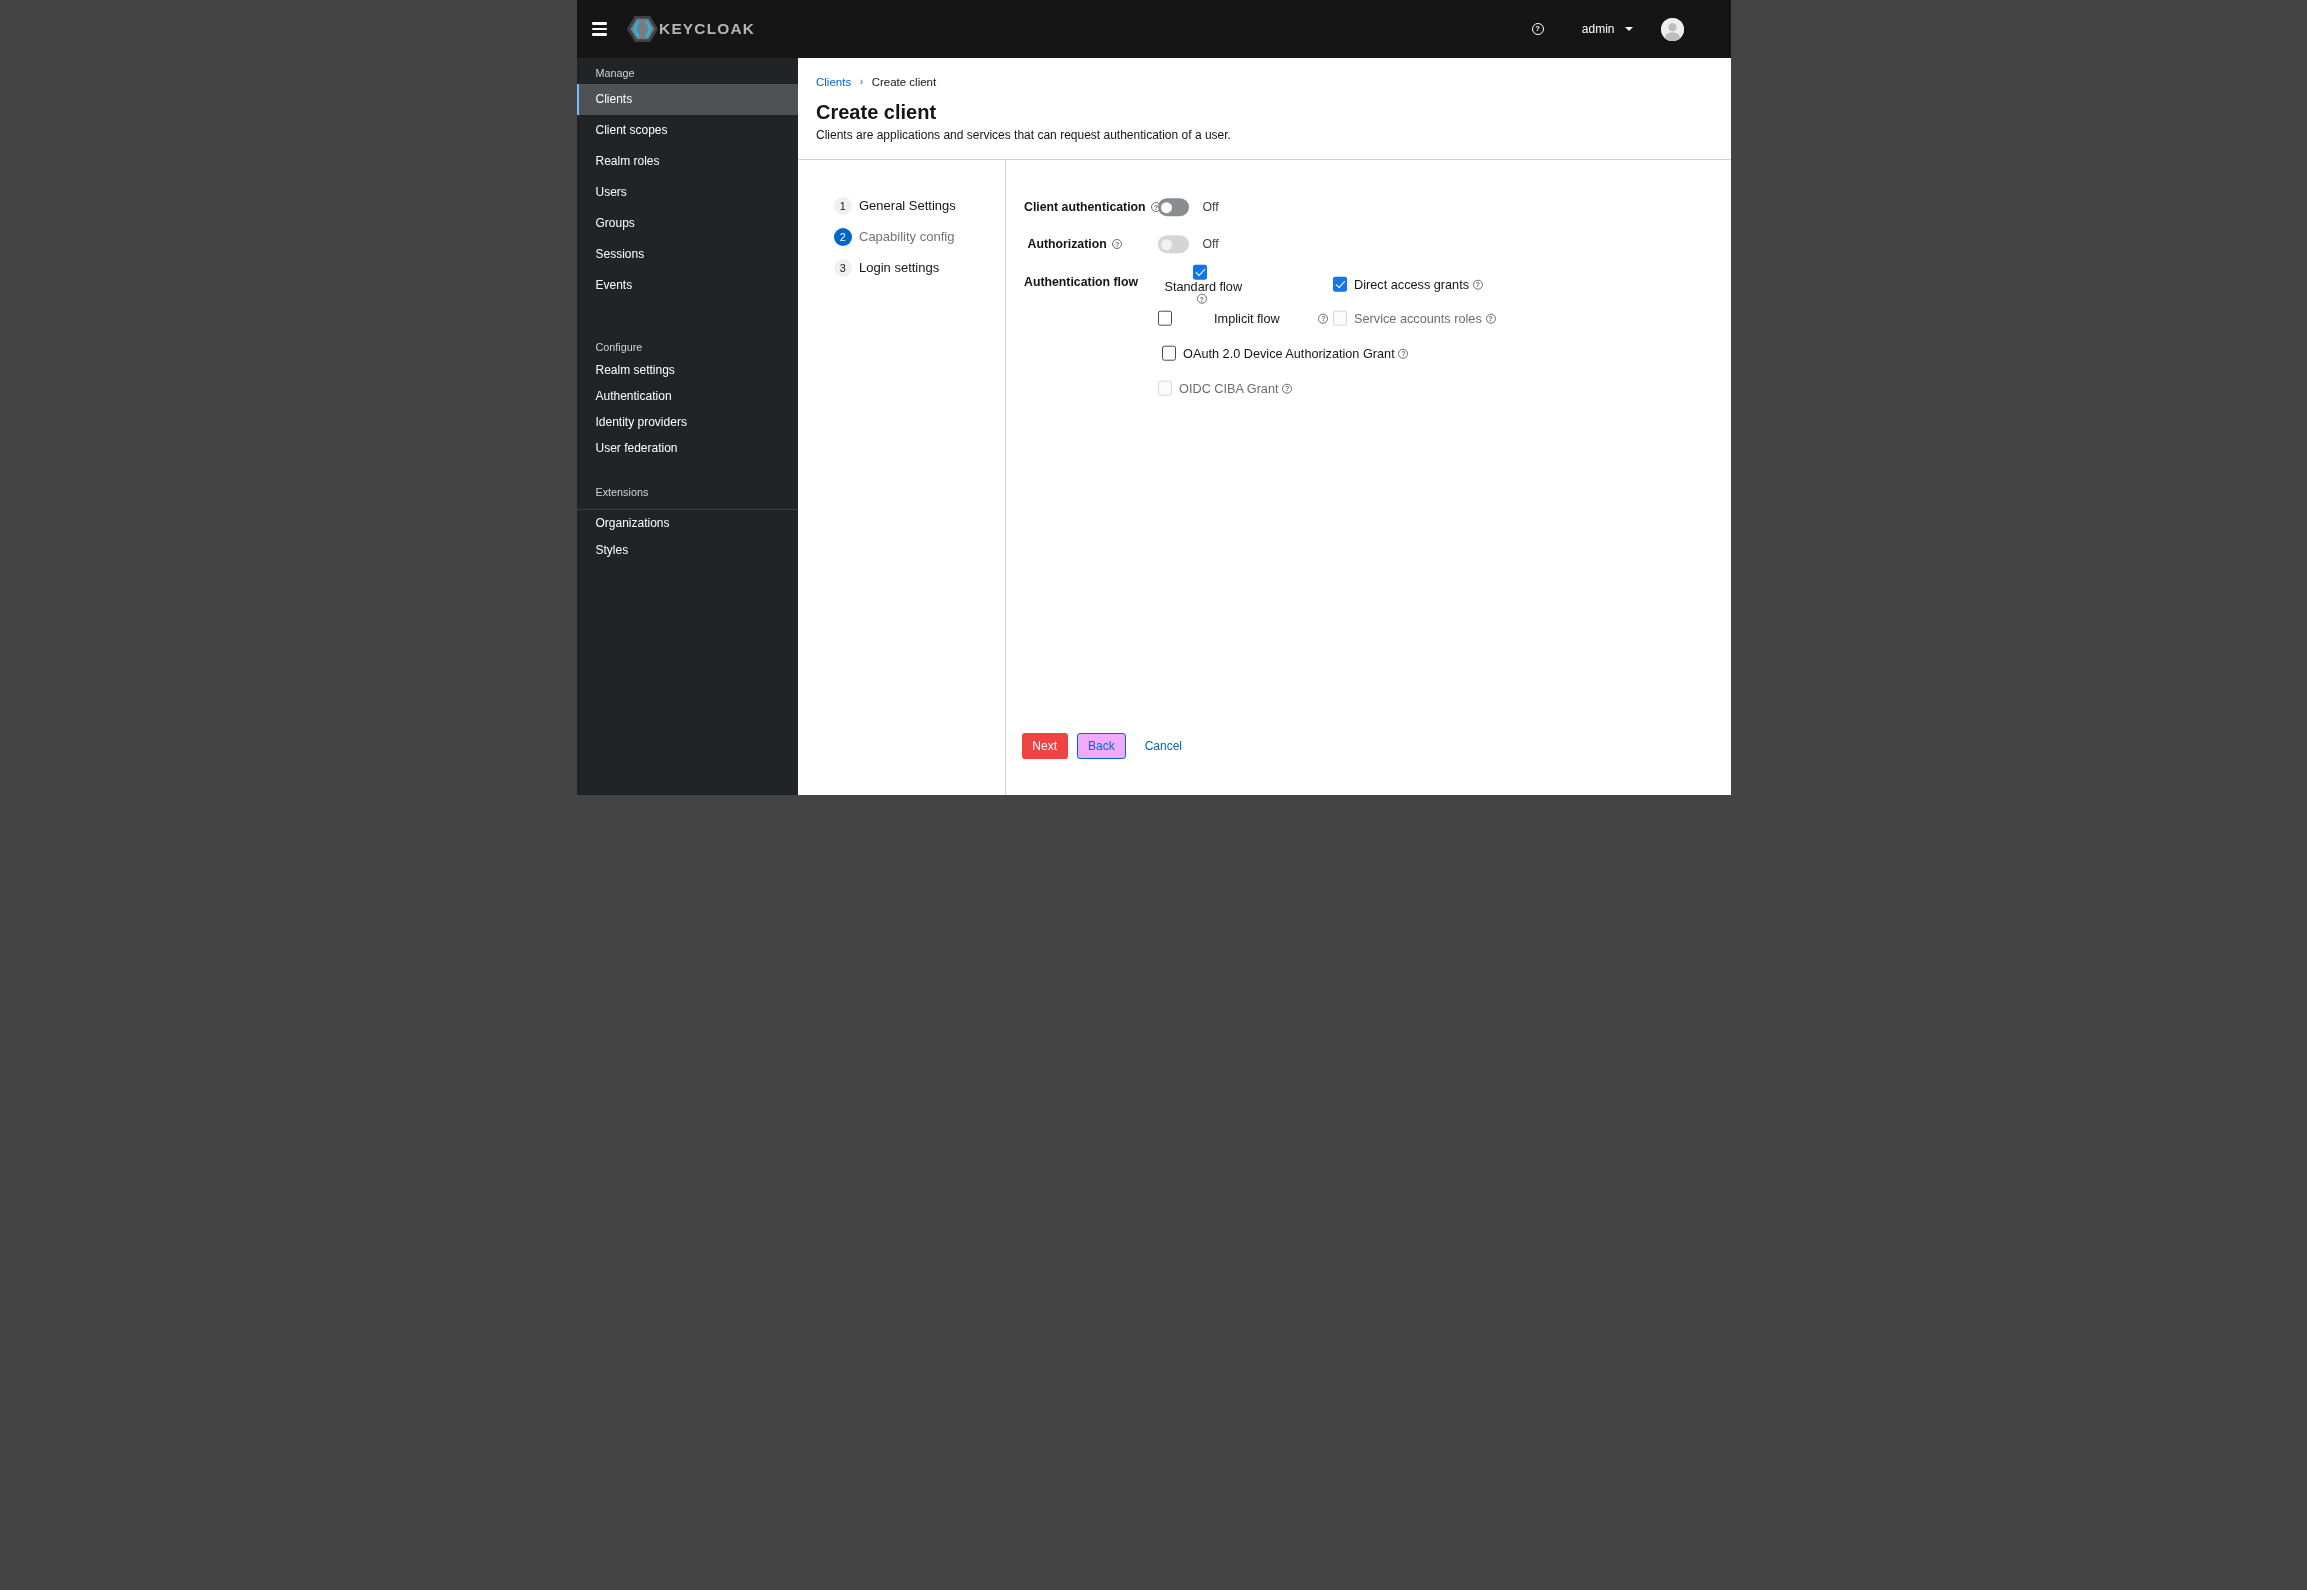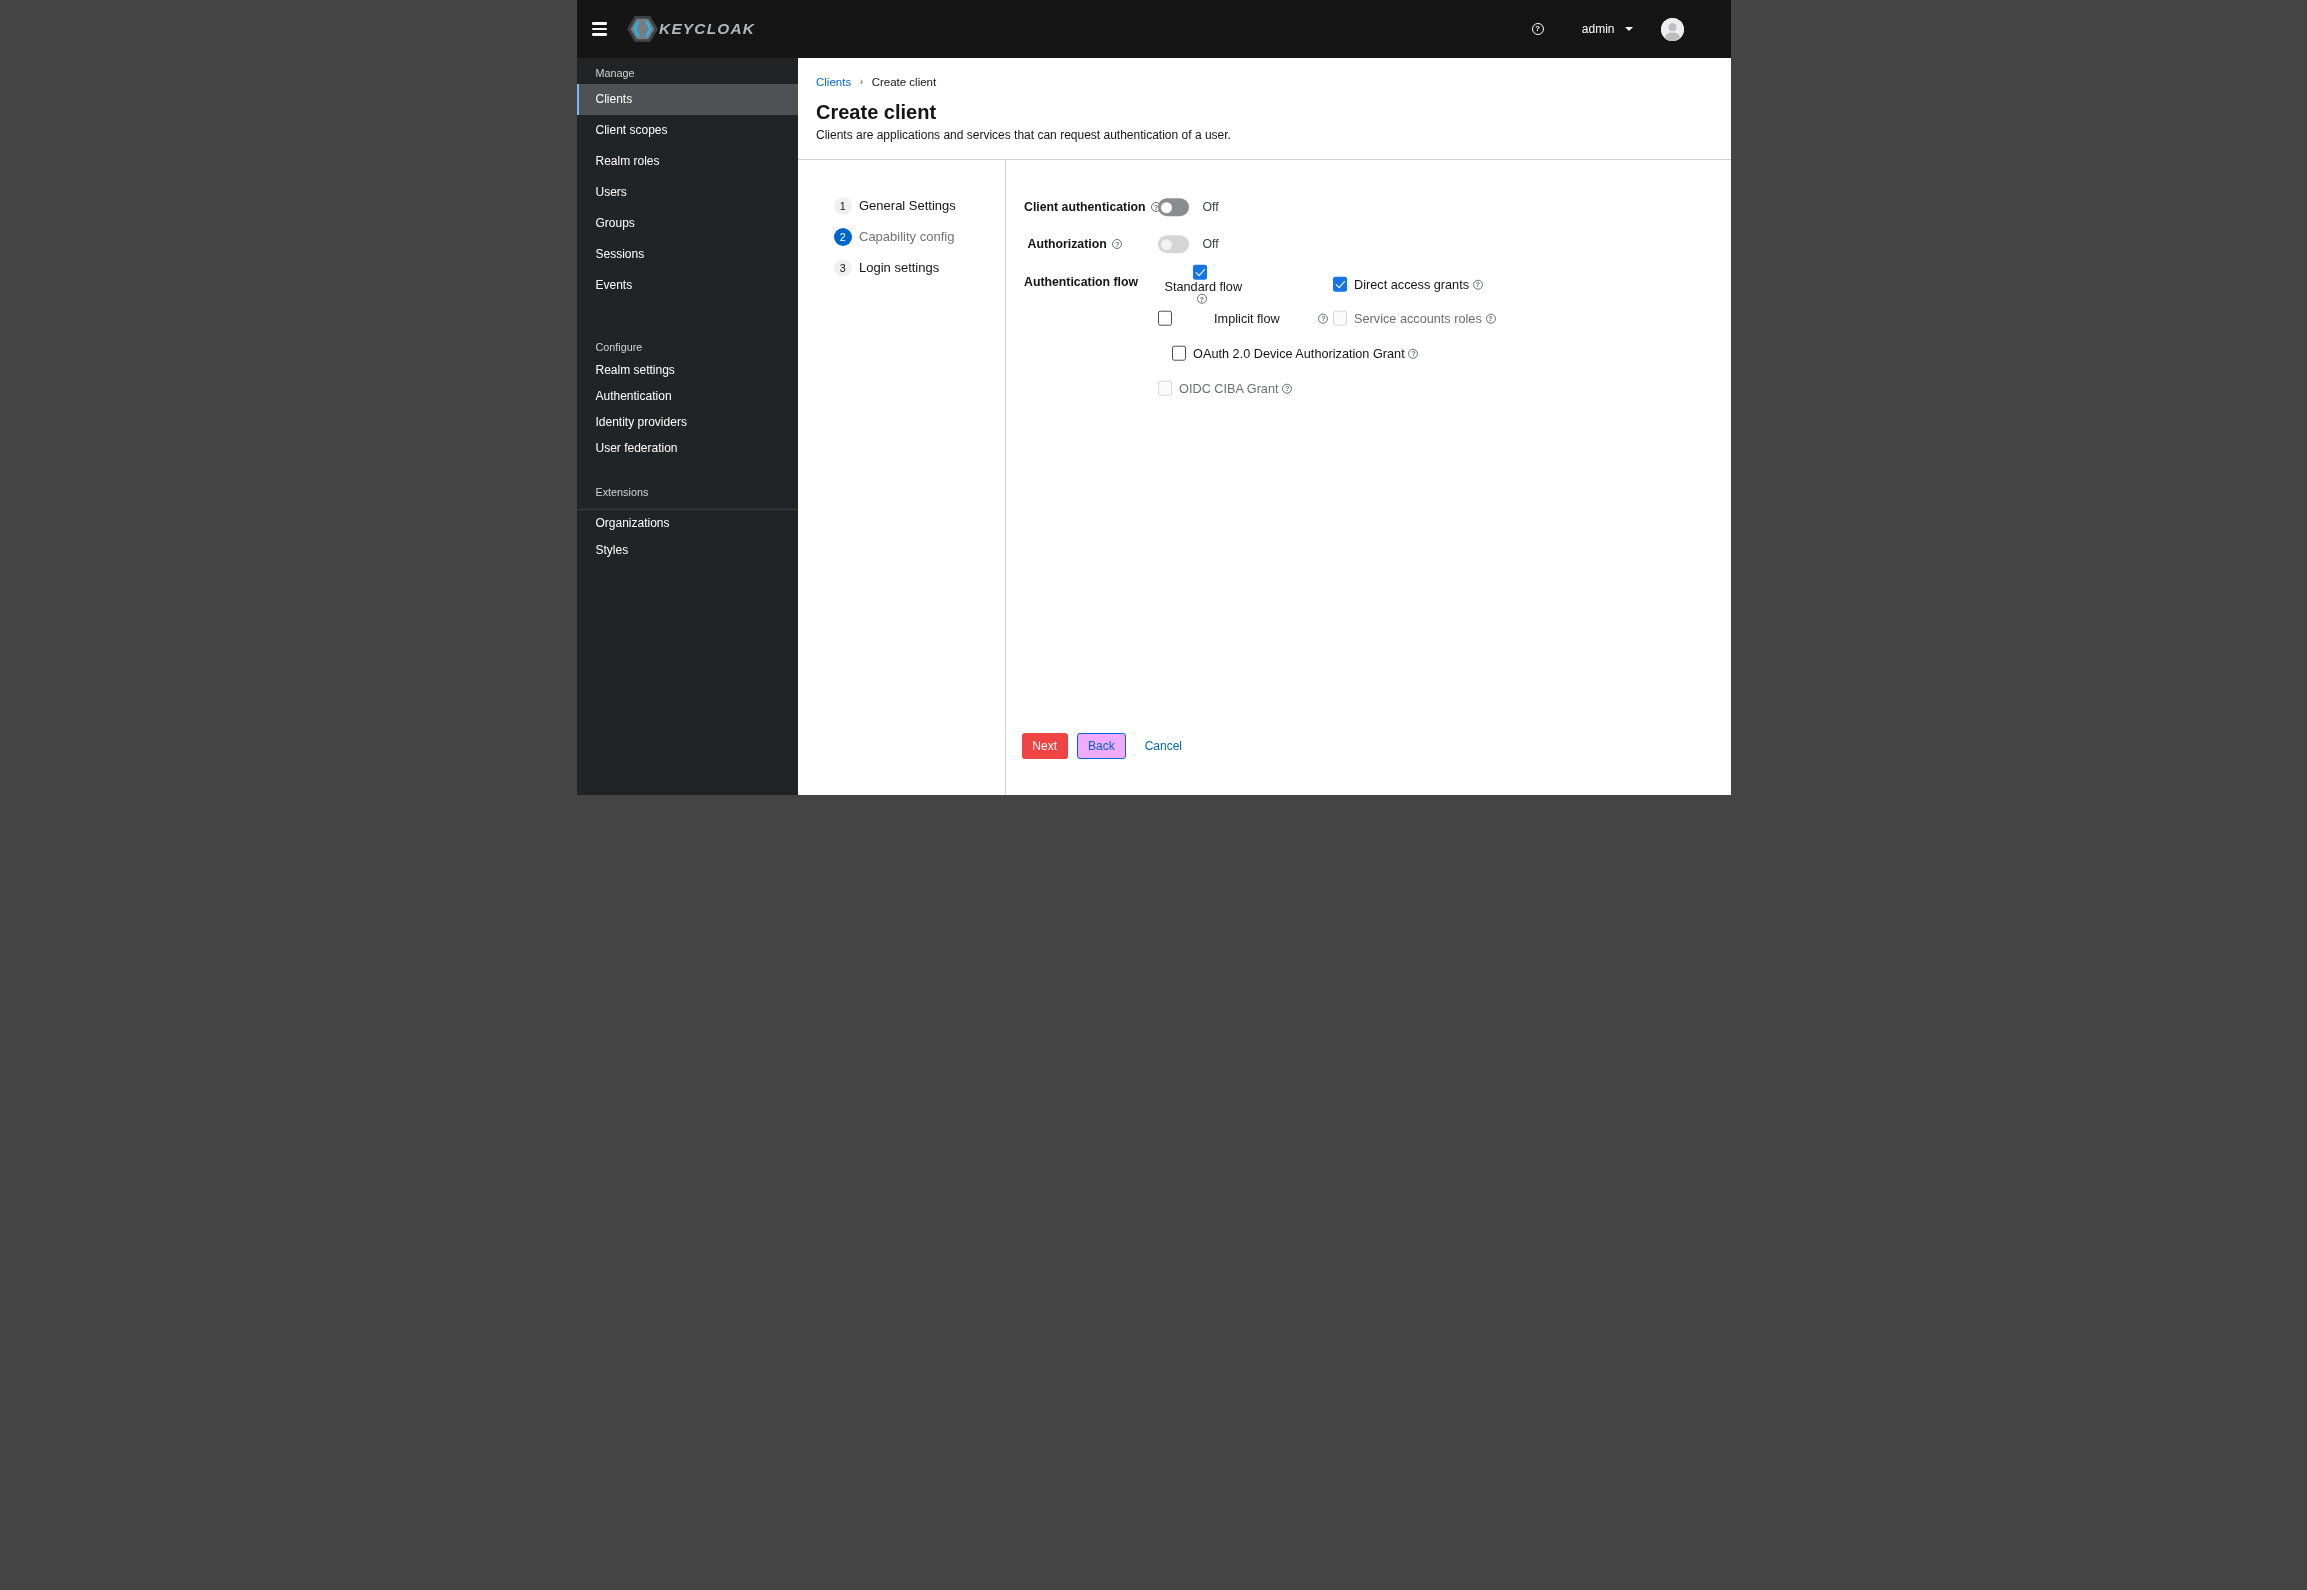--- a/index.html
+++ b/index.html
@@ -4,21 +4,21 @@
 <style>
   * { margin:0; padding:0; box-sizing:border-box; }
   html,body { background:#444; }
   body { font-family:"Liberation Sans", sans-serif; }
   .screen { position:relative; width:1154px; height:795px; background:#fff; overflow:hidden; margin:0 auto; }
 
   
   .masthead { position:absolute; top:0; left:0; right:0; height:58px; background:#151515; display:flex; align-items:center; padding:0 47px 0 15.4px; z-index:5; }
   .hamburger { width:15.4px; display:flex; flex-direction:column; gap:3.1px; cursor:pointer; }
   .hamburger span { display:block; height:2.3px; background:#fff; border-radius:1.2px; }
-  .brand { margin-left:20px; display:flex; align-items:center; gap:0.8px; cursor:pointer;font-style:italic; }
+  .brand { margin-left:20px; display:flex; align-items:center; gap:0.8px; cursor:pointer; }
   .brand-text { font-size:15.4px; font-weight:700; letter-spacing:1.2px; color:#b3b6b8; }
   .mast-spacer { flex:1; }
   .qbadge-header { width:12.3px; height:12.3px; border:1.3px solid #fff; border-radius:50%; position:relative; cursor:pointer; }
   .qbadge-header::after { content:"?"; position:absolute; inset:0; display:flex; align-items:center; justify-content:center; color:#fff; font-size:7.7px; font-weight:700; }
   .user-menu { margin-left:38px; display:flex; align-items:center; gap:10px; cursor:pointer; }
   .user-name { color:#fff; font-size:12px; }
   .caret-down { width:0; height:0; border-left:4.2px solid transparent; border-right:4.2px solid transparent; border-top:4.6px solid #fff; }
   .avatar { margin-left:28px; width:23px; height:23px; border-radius:50%; background:#ededed; overflow:hidden; display:flex; align-items:center; justify-content:center; cursor:pointer; }
 
   
@@ -243,21 +243,21 @@
           <span class="clabel">Implicit flow</span>
           <span class="qicon" style="margin-left:3.8px;"></span>
         </label>
 
         <label class="abs chk is-disabled" style="top:158px;left:327px;">
           <span class="cbox disabled"></span>
           <span class="clabel">Service accounts roles</span>
           <span class="qicon" style="margin-left:3.8px;"></span>
         </label>
 
-        <label class="abs chk" style="top:193px;left:166px;">
+        <label class="abs chk" style="top:193px;left:156px;">
           <span class="cbox empty"></span>
           <span class="clabel">OAuth 2.0 Device Authorization Grant</span>
           <span class="qicon" style="margin-left:3.8px;"></span>
         </label>
 
         <label class="abs chk is-disabled" style="top:228px;left:152px;">
           <span class="cbox disabled"></span>
           <span class="clabel">OIDC CIBA Grant</span>
           <span class="qicon" style="margin-left:3.8px;"></span>
         </label>

